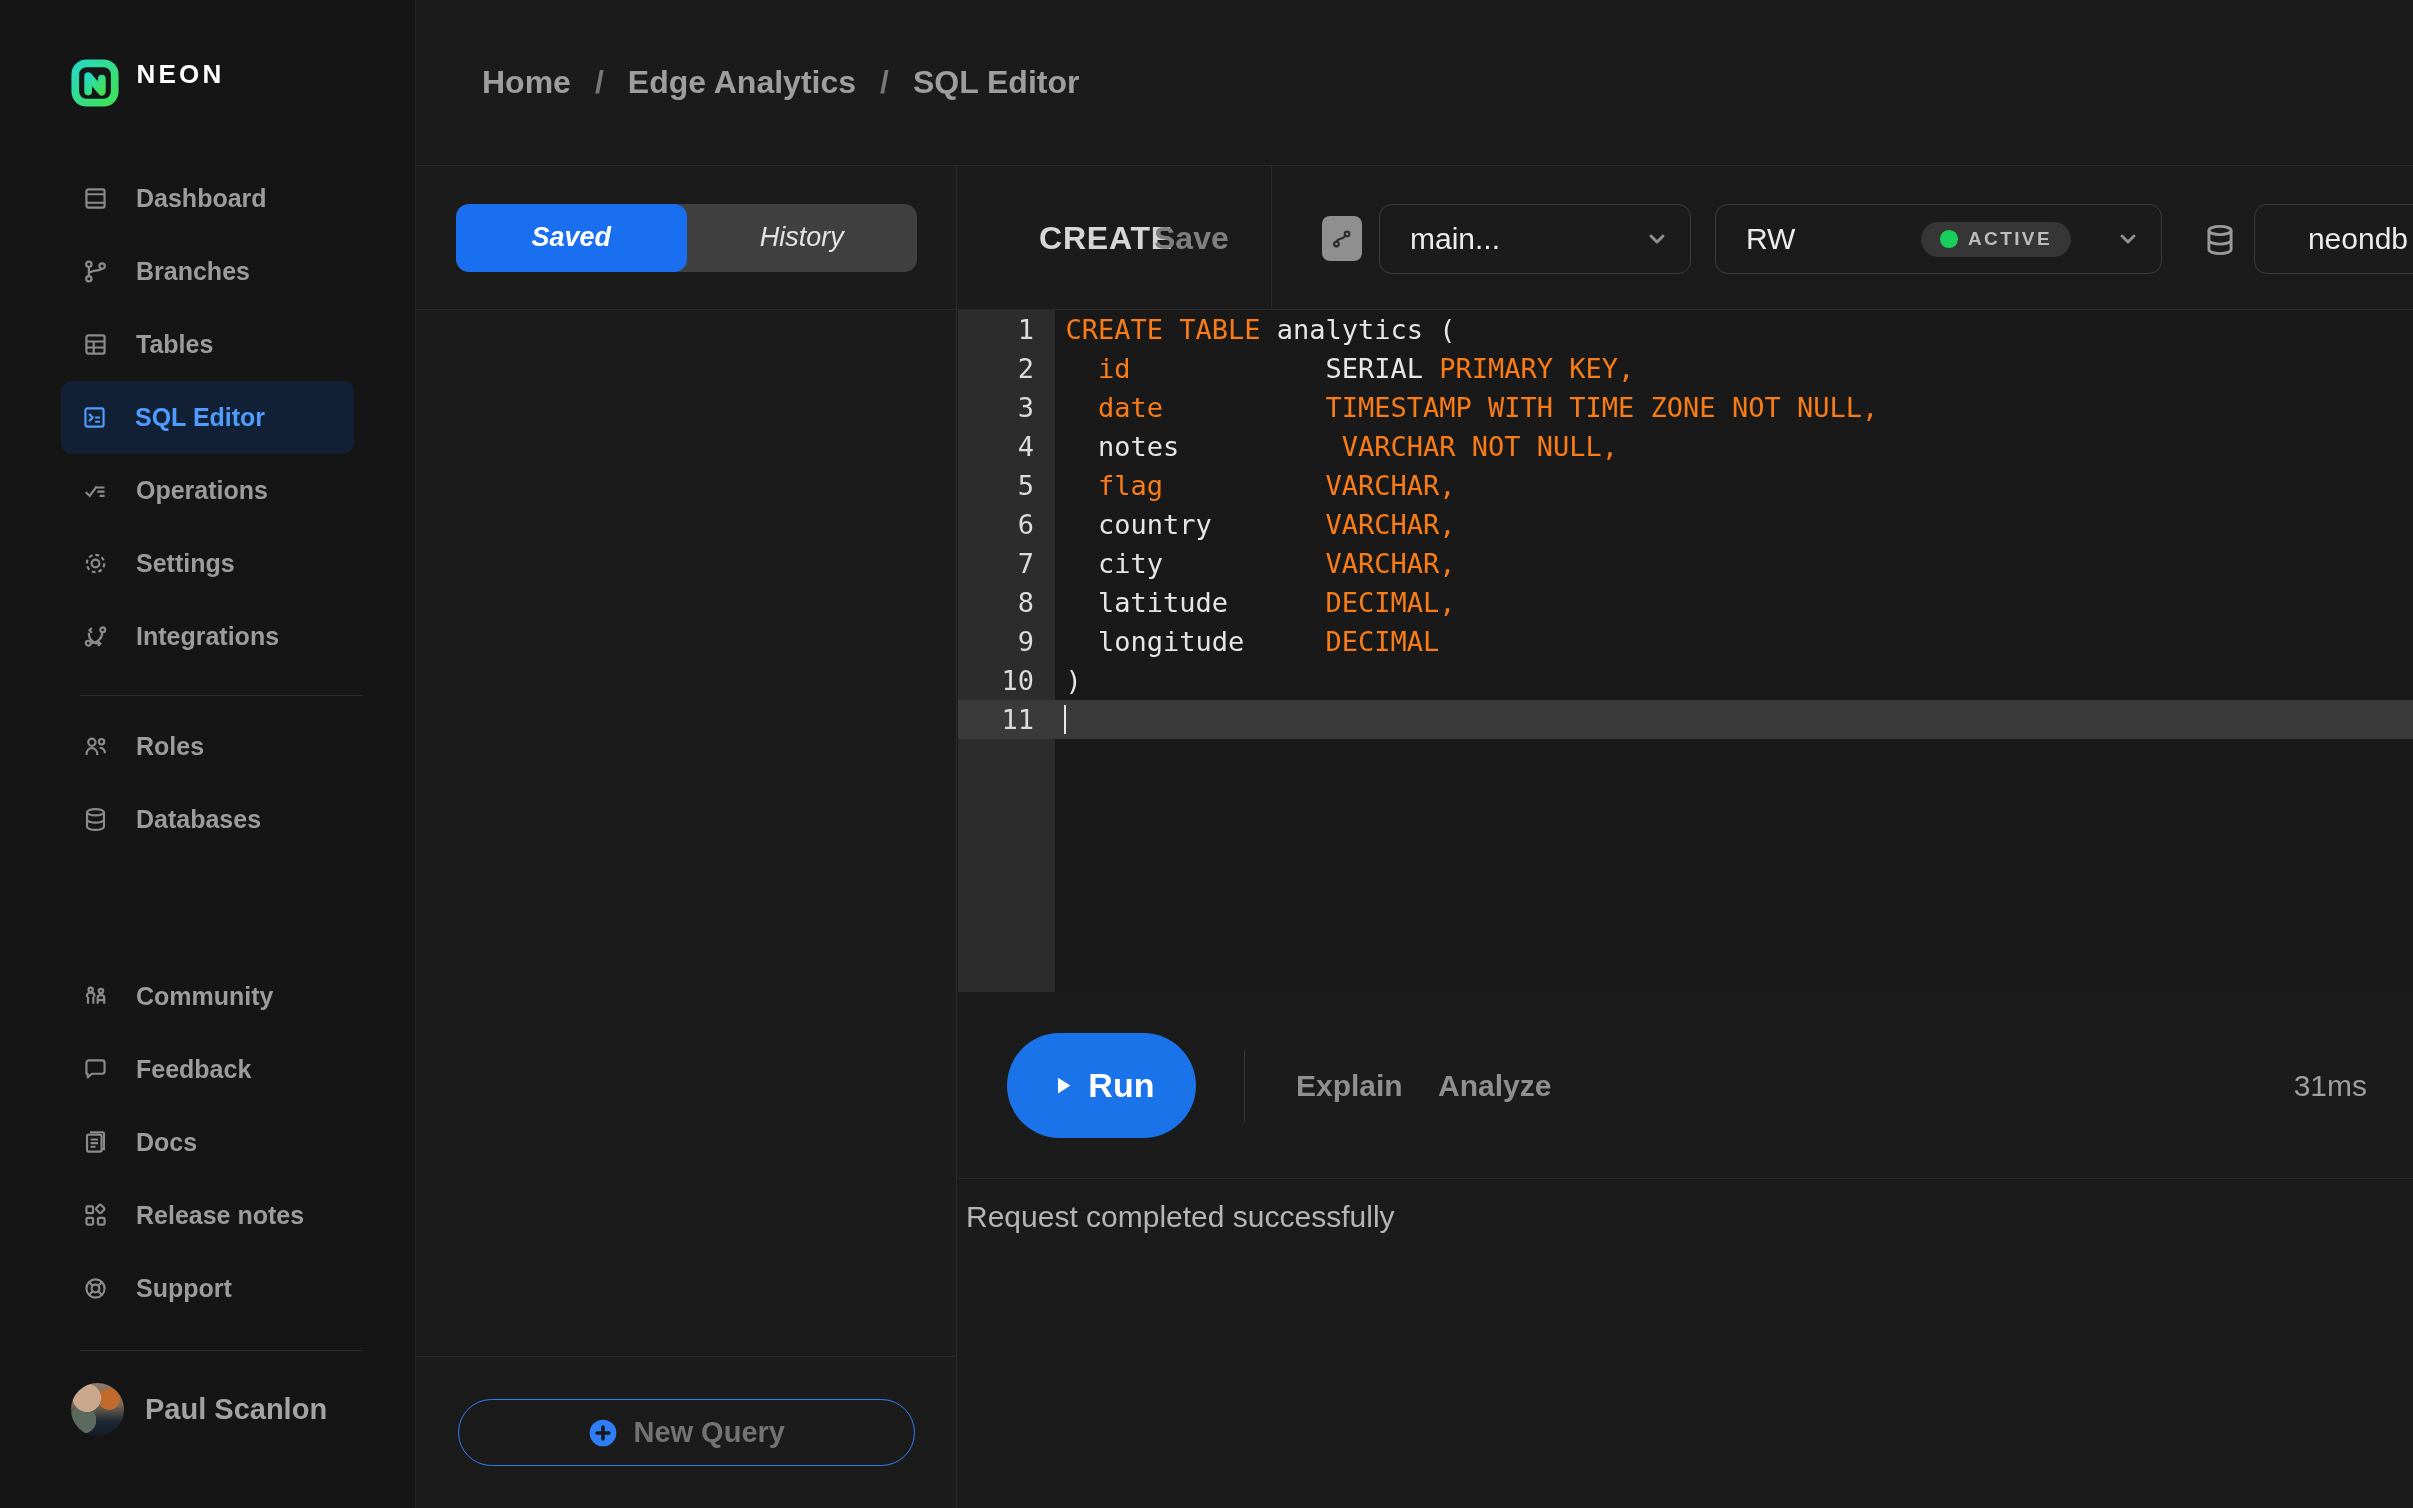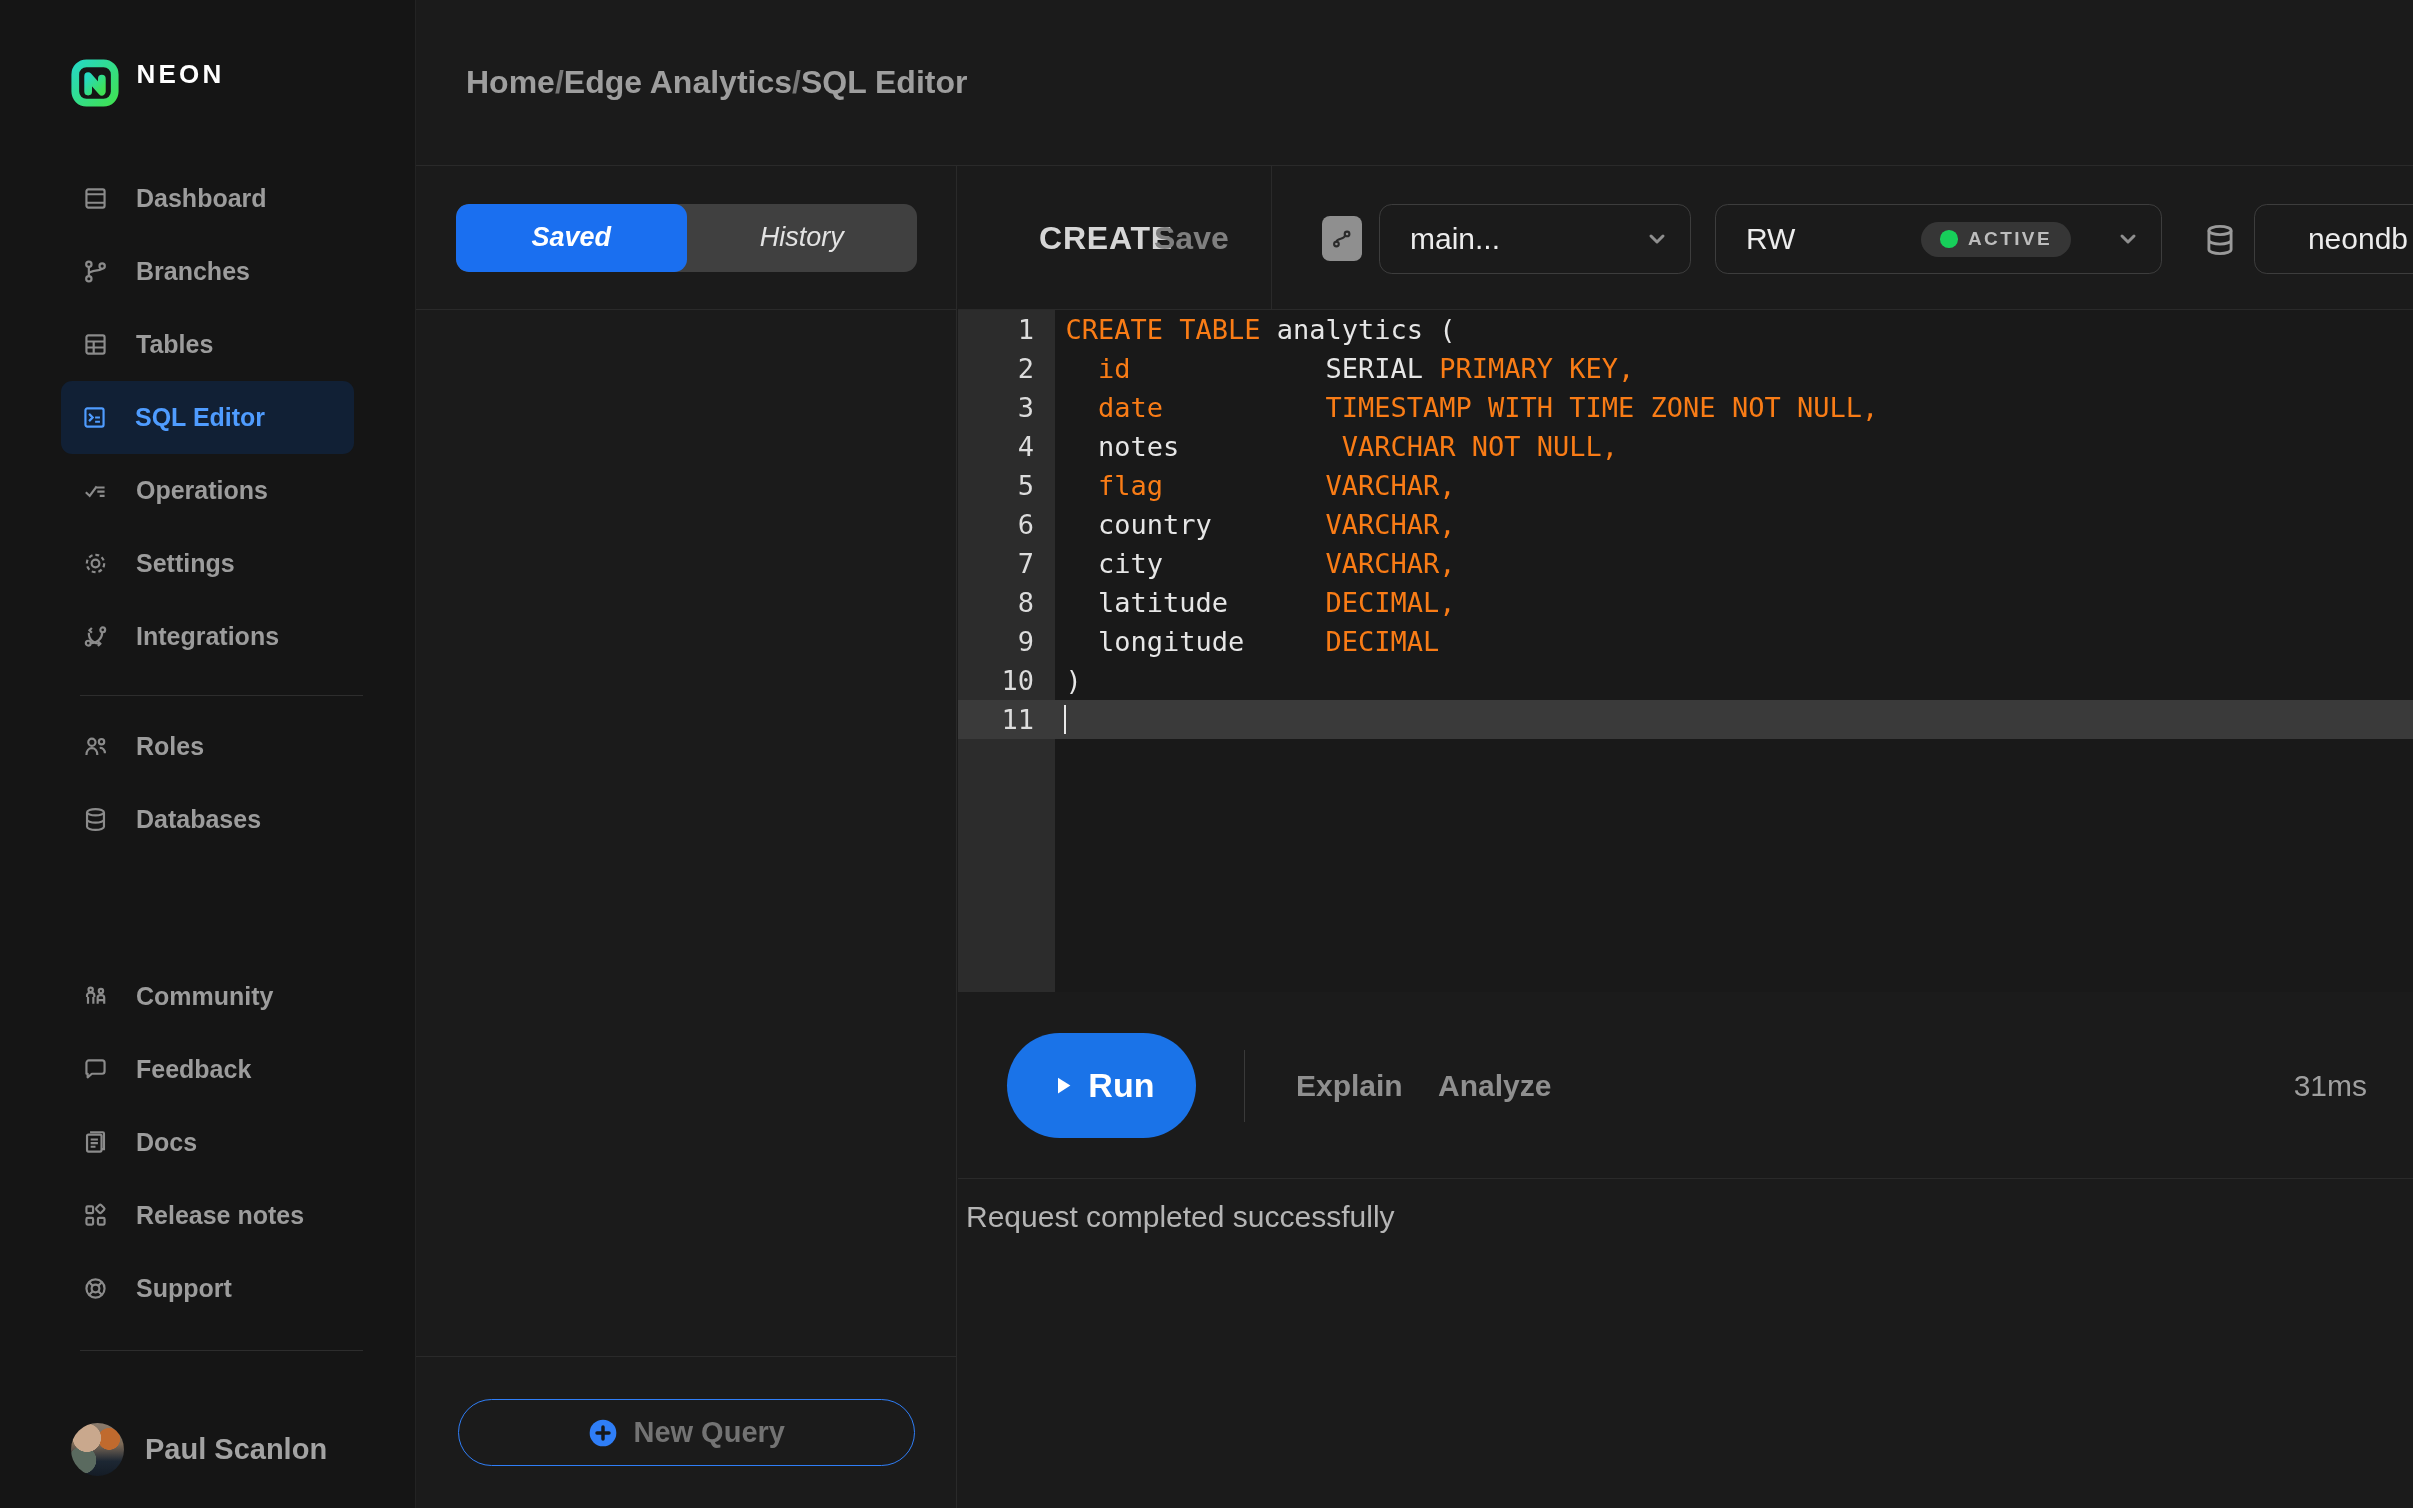--- a/index.html
+++ b/index.html
@@ -21,33 +21,33 @@
   .nav{position:absolute;left:0;width:416px;}
   .nav-item{position:relative;height:73px;display:flex;align-items:center;cursor:pointer;}
   .nav-item .nicon{position:absolute;left:80px;width:30px;height:30px;display:flex;align-items:center;justify-content:center;}
   .nav-item .nlabel{position:absolute;left:136px;font-size:25px;font-weight:600;color:var(--tx-gray);white-space:nowrap;}
   .nav-item.active{background:#112035;border-radius:11.2px;margin:0 61px;width:293px;}
   .nav-item.active .nicon{left:18.4px;}
   .nav-item.active .nlabel{left:74px;color:var(--blue-light);}
   .nav-item svg{stroke:#8b8b8b;}
   .nav-item.active svg{stroke:var(--blue-light);}
   .side-divider{position:absolute;left:80px;width:283px;border-top:0.8px solid #2d2d2d;}
-  .user-row{position:absolute;left:71px;top:1423px;display:flex;align-items:center;gap:21px;cursor:pointer;text-align:center;}
+  .user-row{position:absolute;left:71px;top:1383px;display:flex;align-items:center;gap:21px;cursor:pointer;text-align:center;}
   .avatar{width:53px;height:53px;border-radius:50%;
     background:
       radial-gradient(circle at 30% 28%, #c9a88d 0 26%, transparent 27%),
       radial-gradient(circle at 72% 30%, #c06a2e 0 20%, transparent 21%),
       radial-gradient(circle at 22% 70%, #5a6a5f 0 24%, transparent 25%),
       linear-gradient(180deg,#8a7b6d 0%,#7c6a57 40%,#1d2733 72%,#141c26 100%);
   }
   .user-name{font-size:29px;font-weight:600;color:#a3a3a3;}
 
   
   .topbar{position:absolute;left:416px;top:0;width:1998px;height:166px;background:var(--bg);border-bottom:0.8px solid var(--border);display:flex;align-items:center;}
-  .breadcrumb{margin-left:50px;display:flex;align-items:center;gap:0;font-size:32px;font-weight:700;color:#9e9e9e;}
+  .breadcrumb{margin-left:66px;display:flex;align-items:center;gap:24px;font-size:32px;font-weight:700;color:#9e9e9e;}
   .breadcrumb .sep{color:#787878;font-weight:600;}
 
   
   .left-panel{position:absolute;left:416px;top:166px;width:541px;height:1342px;background:var(--bg);border-right:0.8px solid var(--border);}
   .panel-toolbar{height:144px;border-bottom:0.8px solid var(--border);display:flex;align-items:center;padding-left:40px;}
   .toggle{width:461px;height:68px;background:#404040;border-radius:12.8px;display:flex;overflow:hidden;font-style:italic;}
   .toggle-seg{flex:1;display:flex;align-items:center;justify-content:center;font-size:27px;cursor:pointer;}
   .toggle-seg.on{background:var(--saved-blue);border-radius:12.8px;color:#fff;font-weight:600;}
   .toggle-seg.off{color:#e3e3e3;font-weight:500;}
   .query-list{height:1046px;}

